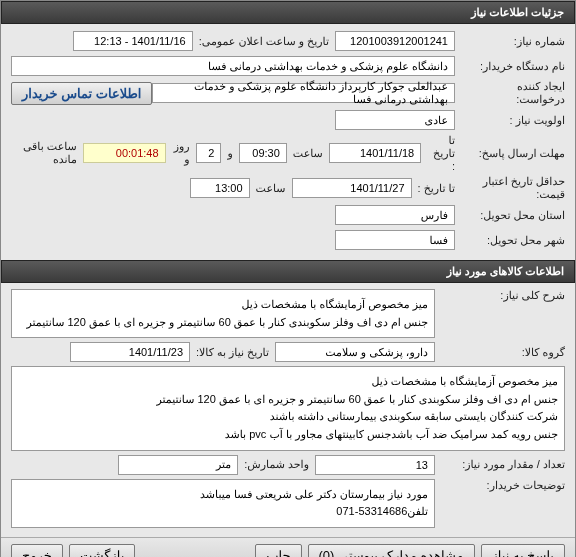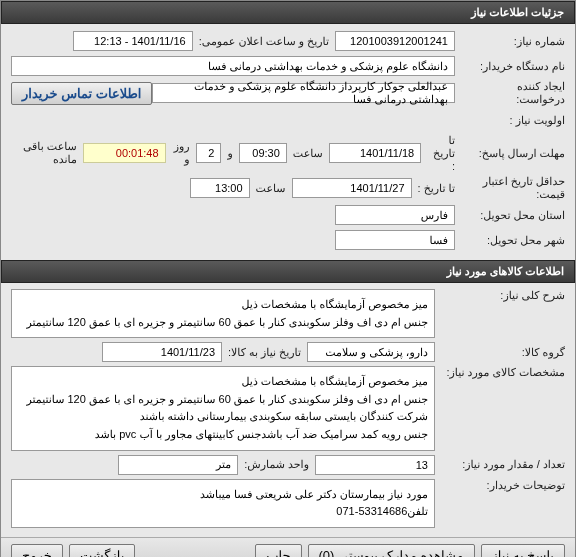--- a/index.html
+++ b/index.html
@@ -5,21 +5,21 @@
 * { box-sizing: border-box; margin: 0; padding: 0; }
 body { font-family: Tahoma, Arial, sans-serif; font-size: 11px; background: #d9d9d9; direction: rtl; }
 .container { width: 576px; background: #e8e8e8; border: 1px solid #888; margin-left: 44px; }
 .section-header { background: linear-gradient(#5a5a5a,#3a3a3a); color: #fff; padding: 4px 10px; font-weight: bold; border: 1px solid #222; }
 .form-body { padding: 6px 10px; }
 .row { display: flex; align-items: center; margin-bottom: 3px; min-height: 22px; }
 .label { width: 110px; text-align: right; padding-left: 14px; color: #222; flex-shrink: 0; }
 .label-wide { width: 130px; text-align: right; padding-left: 6px; color: #222; flex-shrink: 0; }
 .field { background: #fff; border: 1px solid #999; padding: 2px 6px; height: 20px; display: flex; align-items: center; }
 .field-sm { width: 120px; }
-.field-md { width: 128px; }
+.field-md { width: 160px; }
 .field-lg { flex: 1; }
 .field-xs { width: 60px; }
 .inline-label { margin: 0 6px; color: #222; }
 .btn { background: linear-gradient(#f0f0f0,#d0d0d0); border: 1px solid #777; padding: 3px 10px; cursor: pointer; font-family: inherit; font-size: 13px; border-radius: 2px; }
 .btn-blue { color: #1a4b8c; font-weight: bold; }
 .textarea-box { background: #fff; border: 1px solid #999; padding: 6px 6px; line-height: 1.6; flex: 1; }
 .footer-bar { background: linear-gradient(#e8e8e8,#cfcfcf); border-top: 1px solid #aaa; padding: 6px 10px; display: flex; gap: 6px; justify-content: flex-start; }
 .flex-fill { flex: 1; }
 .timer { background: #ffffcc; border: 1px solid #cc9; padding: 2px 6px; height: 20px; display: inline-flex; align-items: center; }
 .red-text { color: #b00000; padding-left: 32px; }
@@ -46,20 +46,21 @@
     </div>
 
     <div class="row">
       <div class="label">ایجاد کننده درخواست:</div>
       <div class="field field-lg">عبدالعلی جوکار کارپرداز دانشگاه علوم پزشکی و خدمات بهداشتی درمانی فسا</div>
       <button class="btn btn-blue">اطلاعات تماس خریدار</button>
     </div>
 
     <div class="row">
       <div class="label">اولویت نیاز :</div>
+      <div class="field field-sm">عادی</div>
     </div>
 
     <div class="row">
       <div class="label">مهلت ارسال پاسخ:</div>
       <span class="inline-label" style="margin-right:0">تا تاریخ :</span>
       <div class="field field-sm">1401/11/18</div>
       <span class="inline-label">ساعت</span>
       <div class="field field-xs">09:30</div>
       <span class="inline-label">و</span>
       <div class="field" style="width:30px">2</div>
@@ -101,21 +102,20 @@
     </div>
 
     <div class="row">
       <div class="label-wide">گروه کالا:</div>
       <div class="field field-md">دارو، پزشکی و سلامت</div>
       <span class="inline-label">تاریخ نیاز به کالا:</span>
       <div class="field field-sm">1401/11/23</div>
     </div>
 
     <div class="row" style="align-items:flex-start">
-      <div class="label-wide">مشخصات کالای مورد نیاز:</div>
       <div class="textarea-box">
         <div>میز مخصوص آزمایشگاه با مشخصات ذیل</div>
         <div>جنس ام دی اف وفلز سکوبندی کنار با عمق 60 سانتیمتر و جزیره ای با عمق 120 سانتیمتر</div>
         <div>شرکت کنندگان بایستی سابقه سکوبندی بیمارستانی داشته باشند</div>
         <div>جنس رویه کمد سرامیک ضد آب باشدجنس کابینتهای مجاور با آب pvc باشد</div>
       </div>
     </div>
 
     <div class="row">
       <div class="label-wide">تعداد / مقدار مورد نیاز:</div>

